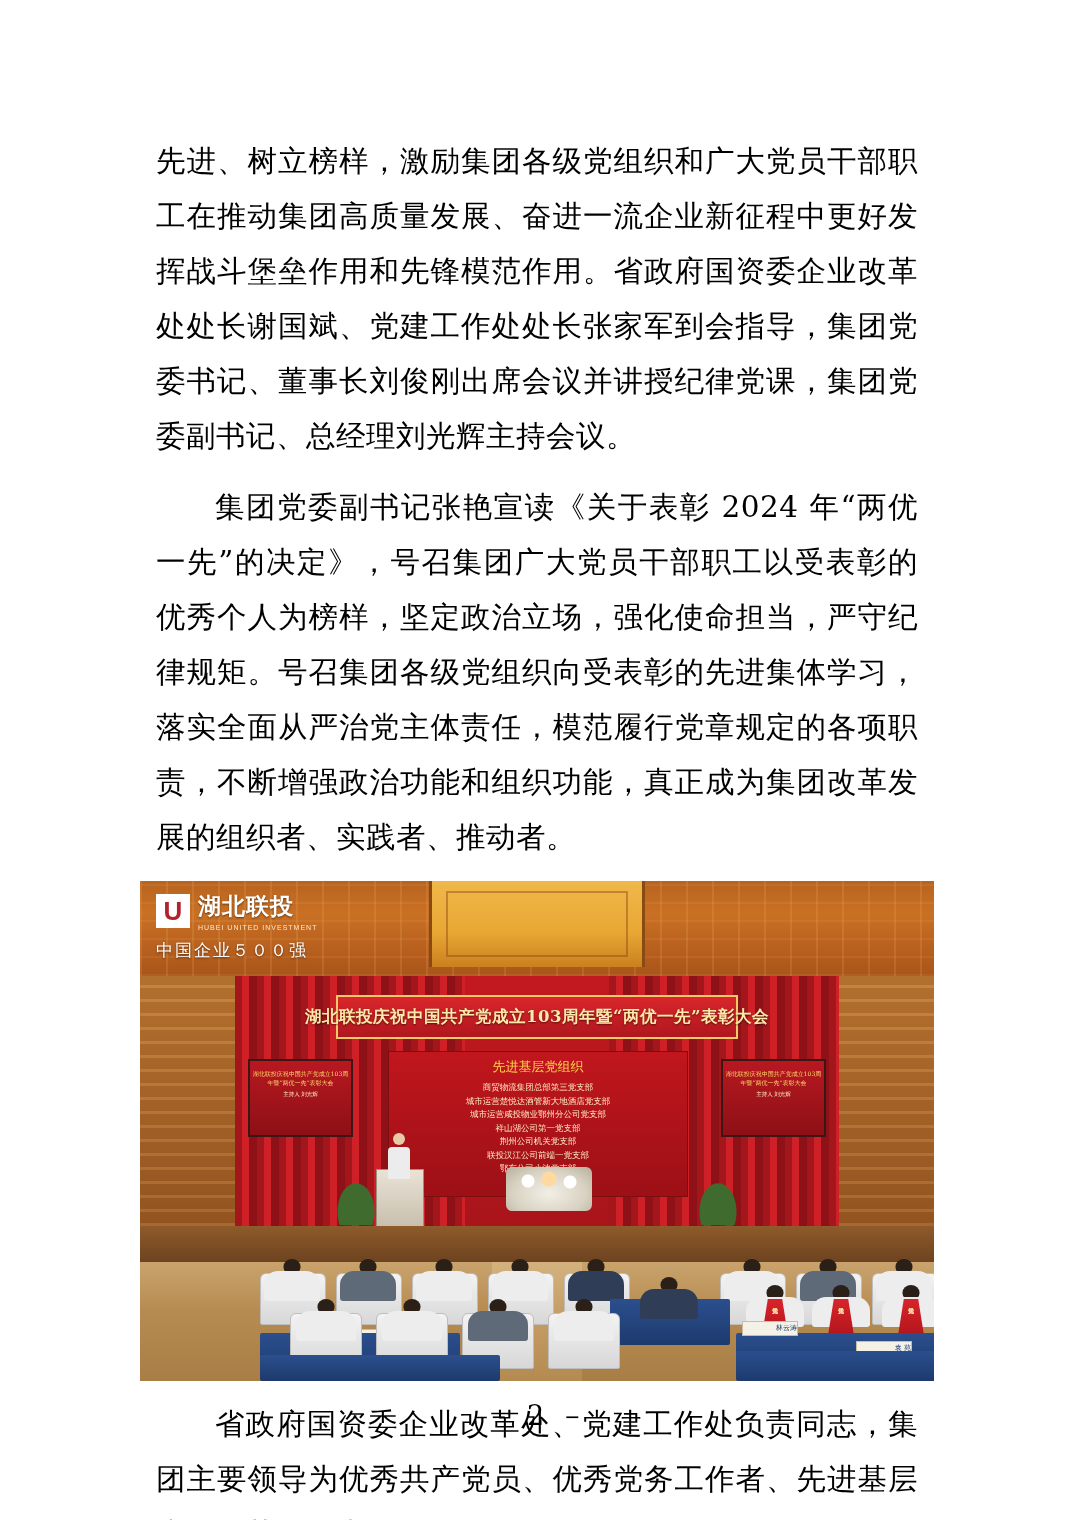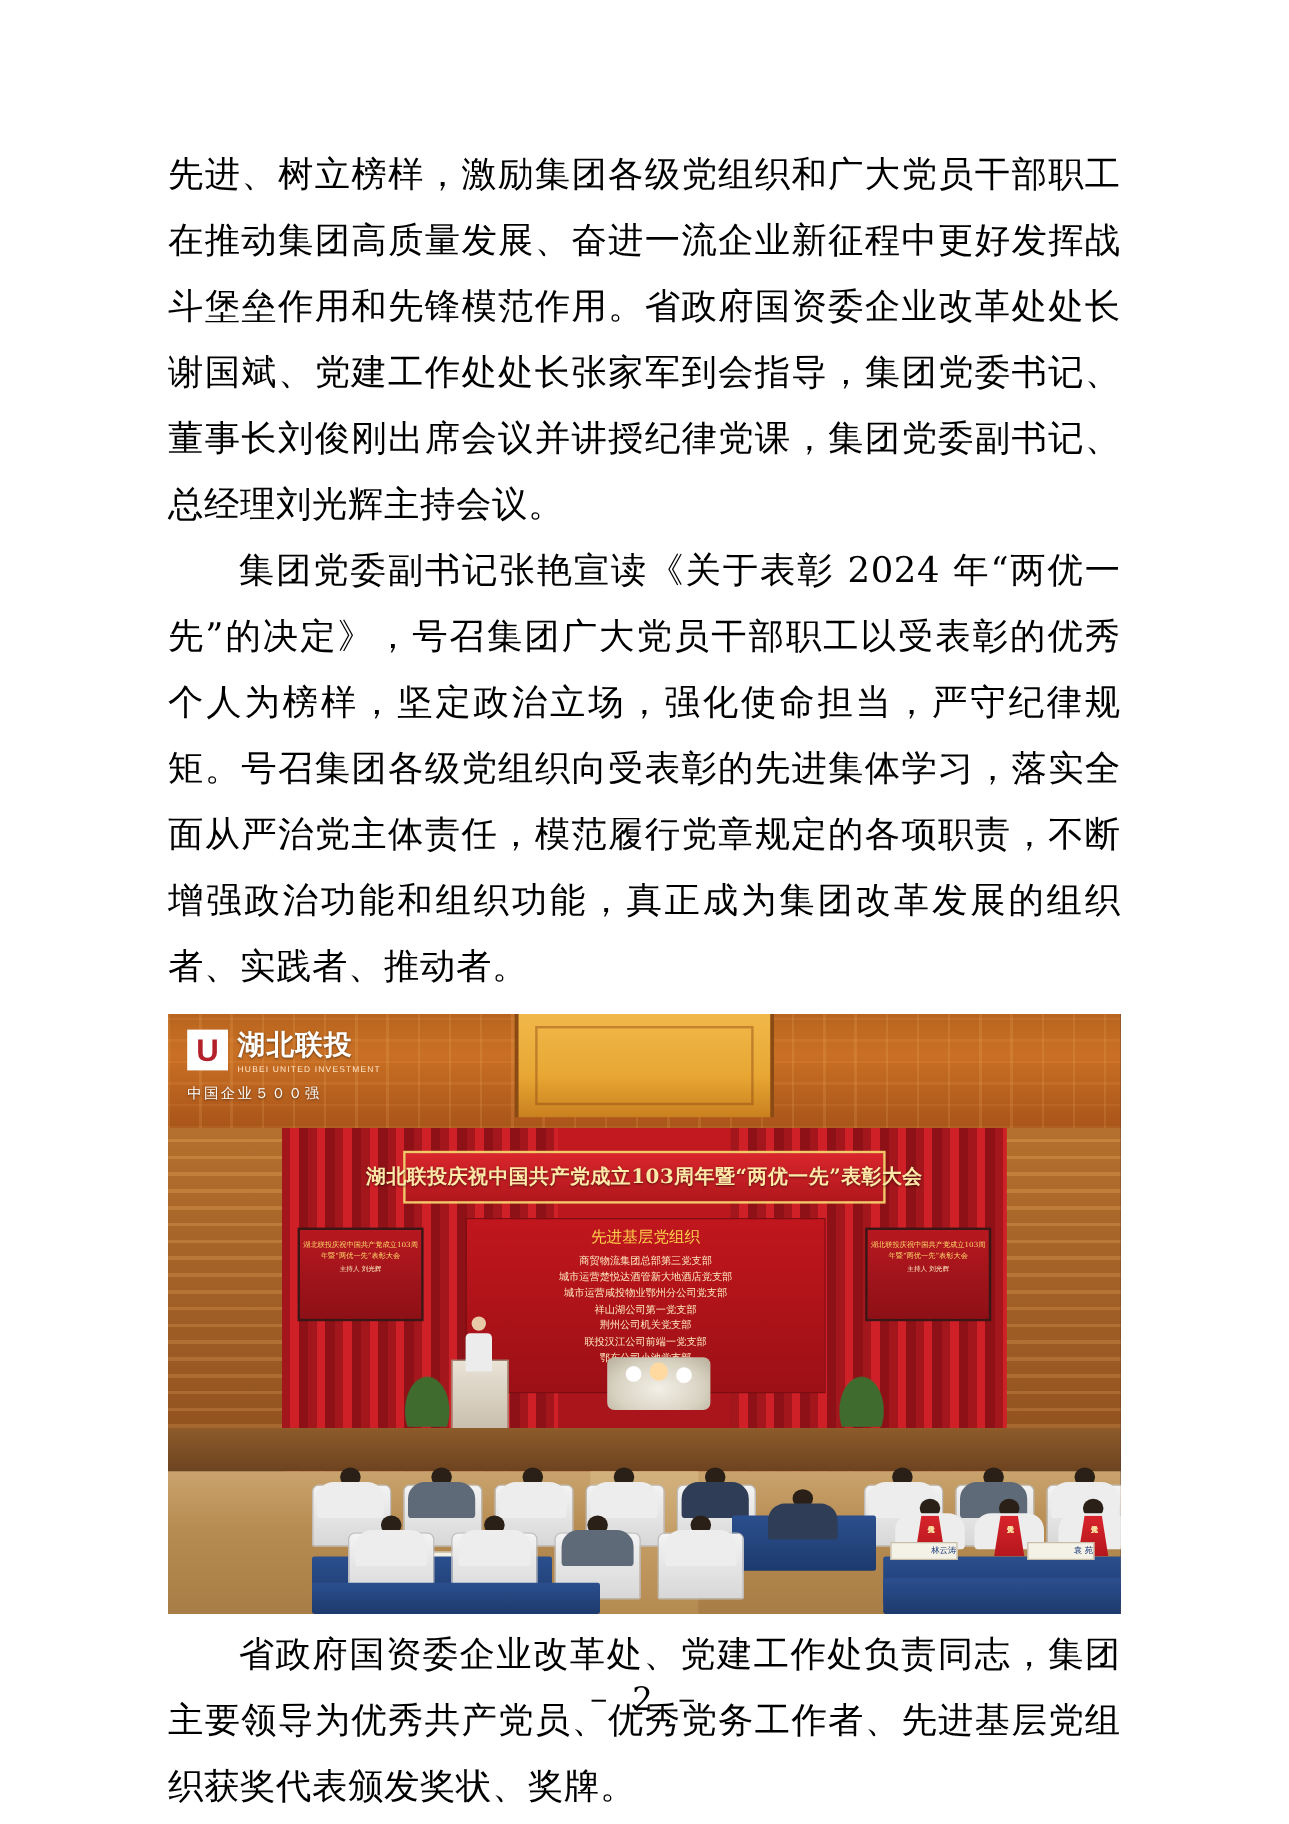--- a/index.html
+++ b/index.html
@@ -24,21 +24,21 @@
     top: 118px;
     width: 794px;
   }
   .para {
     font-size: 29.5px;
     line-height: 55px;
     letter-spacing: 0.5px;
     text-align: justify;
     text-justify: inter-ideograph;
     color: #000000;
-    margin: 0;
+    margin: 16px;
   }
   .para.indent {
     text-indent: 2em;
   }
   .figure {
     margin: 12px 0 6px 0;
     width: 794px;
     display: block;
   }
   .photo {
@@ -106,21 +106,21 @@
     color: #ffe7c8;
     font-family: "Liberation Sans", sans-serif;
     font-size: 7px;
     letter-spacing: 1px;
     margin-top: 2px;
   }
   .logo-sub {
     margin-top: 8px;
     color: #ffffff;
     font-family: Liberation Mono, monospace;
-    font-size: 12px;
+    font-size: 17px;
     letter-spacing: 2px;
     text-shadow: 0 1px 2px rgba(0,0,0,.5);
   }
   .wall-left, .wall-right {
     position: absolute;
     top: 95px; height: 250px; width: 150px;
     background: linear-gradient(180deg, #c07a33 0%, #9d5a23 100%);
   }
   .wall-left { left: 0; }
   .wall-right { right: 0; }
@@ -449,21 +449,21 @@
         </div>
         <div class="person" style="left:742px; top:404px; width:58px; height:52px;">
           <div class="head"></div>
           <div class="shoulders"></div>
           <div class="sash">
               <span>优秀党员</span>
             </div>
         </div>
 
         <div class="nameplate" style="left:602px; top:440px;">林云涛</div>
-        <div class="nameplate" style="left:716px; top:440px;">袁 苑</div>
+        <div class="nameplate" style="left:716px; top:460px;">袁 苑</div>
         <div class="nameplate" style="left:218px; top:448px;">纪 朋</div>
 
         <div class="table" style="left:120px; top:452px; width:200px; height:42px;"></div>
         <div class="chairback" style="left:150px; top:432px; width:70px; height:54px;"></div>
         <div class="chairback" style="left:236px; top:432px; width:70px; height:54px;"></div>
         <div class="chairback" style="left:322px; top:432px; width:70px; height:54px;"></div>
         <div class="chairback" style="left:408px; top:432px; width:70px; height:54px;"></div>
 
         <div class="person" style="left:156px; top:418px; width:60px; height:54px;">
           <div class="head"></div>

